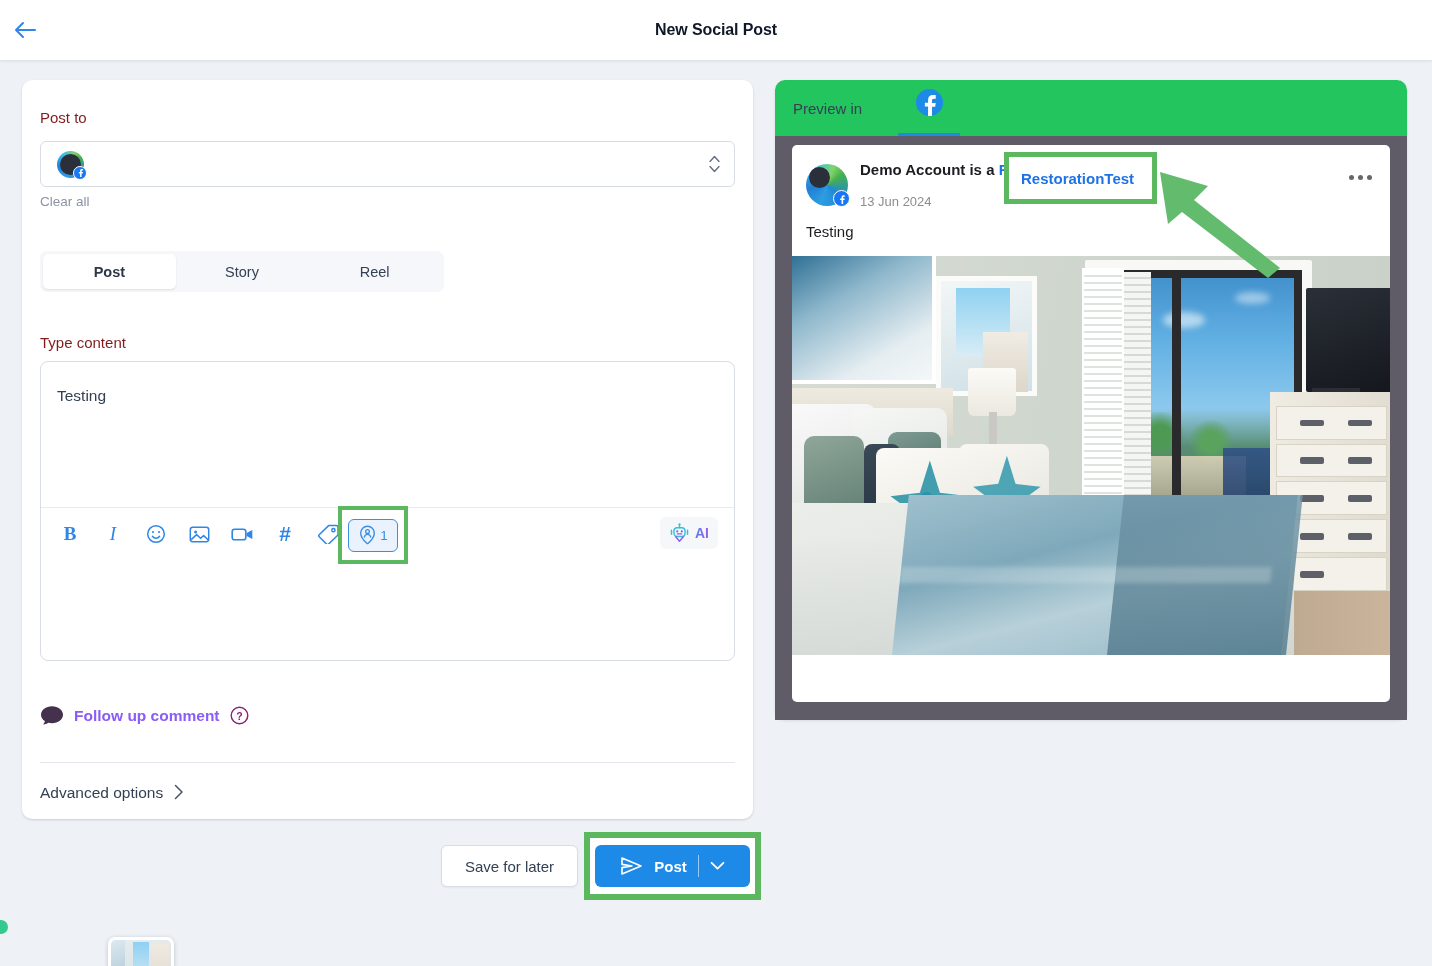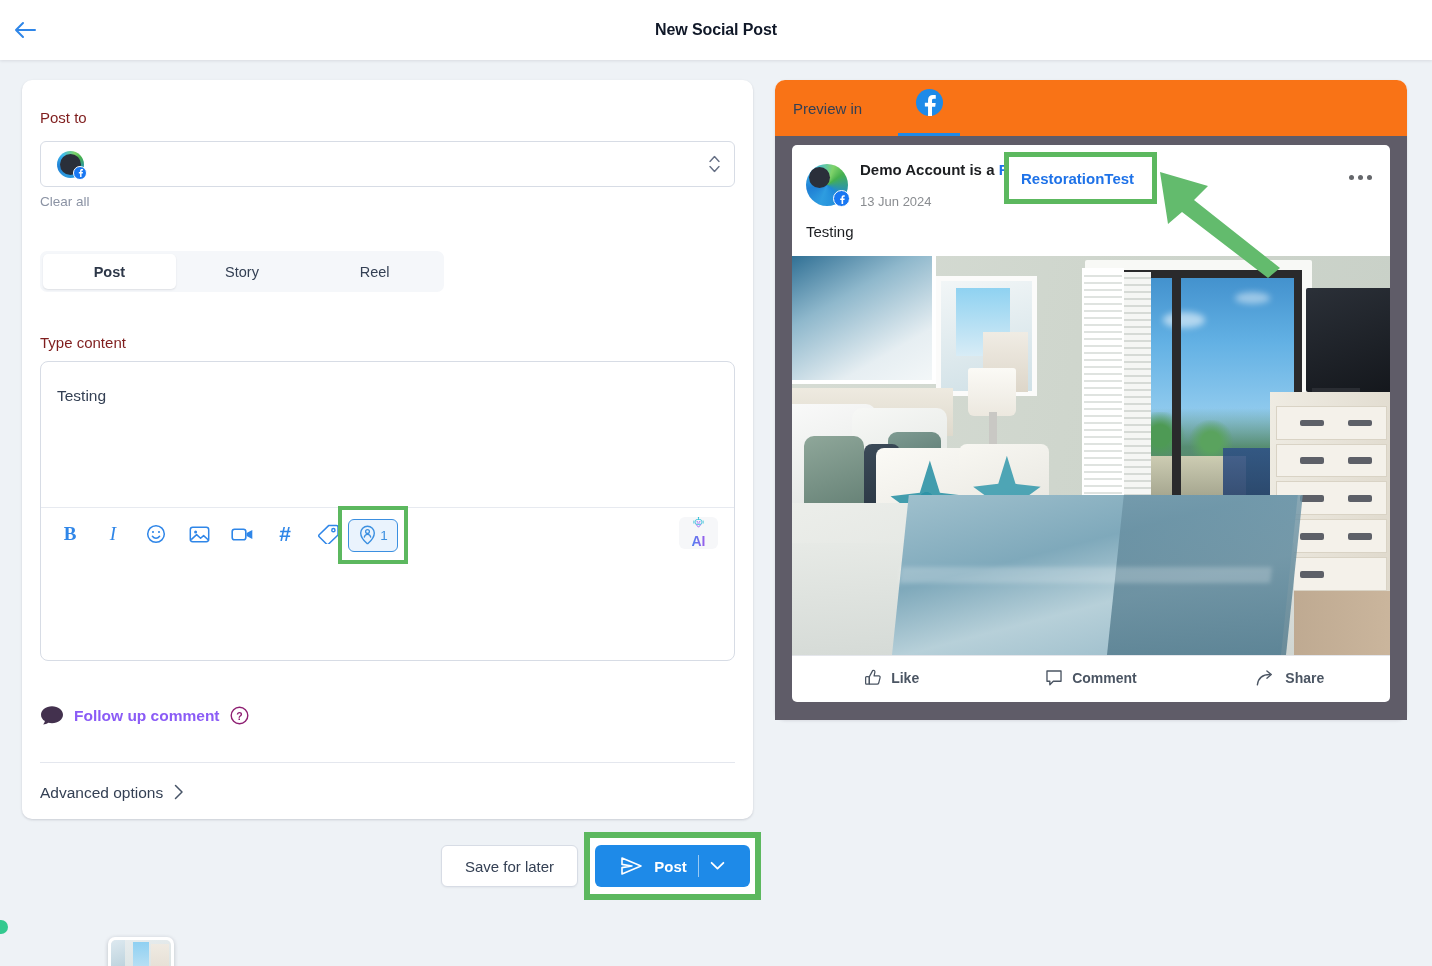--- a/index.html
+++ b/index.html
@@ -136,21 +136,21 @@
     background: #eaf3fd;
     display: flex; align-items: center; justify-content: center; gap: 3px;
     cursor: pointer;
   }
   .loc-count { font-size: 13.5px; color: #3b8fe0; }
 
   .ai-btn {
     position: absolute; right: 16px; top: 155px;
     height: 32px; padding: 0 9px;
     background: #f6f7f9; border-radius: 6px;
-    display: flex; align-items: center; gap: 5px; cursor: pointer; flex-direction: column;
+    display: flex; align-items: center; gap: 5px; cursor: pointer;
   }
   .ai-text {
     font-size: 14px; font-weight: bold;
     background: linear-gradient(90deg, #4f7ff0, #a05bea);
     -webkit-background-clip: text; background-clip: text; color: transparent;
   }
 
   .thumb {
     position: absolute; left: 67px; top: 575px;
     width: 66px; height: 68px;
@@ -204,21 +204,21 @@
 
   
   .preview-card {
     position: absolute; left: 775px; top: 80px;
     width: 632px; height: 640px;
     background: #fff; border-radius: 10px; overflow: hidden;
     box-shadow: 0 1px 3px rgba(16,24,40,.10);
   }
   .preview-head {
     height: 57px; display: flex; align-items: center; padding-left: 18px; gap: 58px;
-    background: #f97316; position: relative;
+    background: #22c55e; position: relative;
   }
   .preview-label { font-size: 15px; color: #344054; }
   .fb-tab {
     position: absolute; left: 898px; top: 86px;
     width: 62px; height: 50px;
     display: flex; align-items: flex-start; justify-content: center;
     padding-top: 2px; cursor: pointer;
   }
   .fb-tab-underline {
     position: absolute; left: 898px; top: 133px;
@@ -545,42 +545,20 @@
       <div class="ph" style="left:-2%;top:62%;width:84%;height:40%;background:linear-gradient(160deg,#eceeea,#d5dad6)"></div>
       <div class="ph" style="left:-2%;top:72%;width:86%;height:30%;background:linear-gradient(175deg,#e7eae6,#cfd5d1)"></div>
 
       <div class="ph" style="left:18%;top:60%;width:65%;height:42%;
         background:linear-gradient(165deg,#9fc0cd 0%,#7fa9bb 35%,#b7d0d9 60%,#8fb4c4 100%);
         transform:skewX(-6deg);"></div>
       <div class="ph" style="left:54%;top:60%;width:30%;height:42%;background:linear-gradient(180deg,#6e95a7,#4f7789);transform:skewX(-6deg);opacity:.8"></div>
       <div class="ph" style="left:18%;top:78%;width:62%;height:4%;background:rgba(255,255,255,.22);transform:skewX(-6deg);filter:blur(2px)"></div>
     </div>
 
-    <div class="fb-actions">
-      <div class="fb-act">
-        <svg width="18" height="18" viewBox="0 0 20 20">
-          <path d="M6 8.5 L9.6 1.8 a1.6 1.6 0 0 1 2.5 1.6 L11.2 7.6 H16.4 a1.5 1.5 0 0 1 1.45 1.9 l-1.5 6.1 a1.8 1.8 0 0 1-1.75 1.3 H6 Z" fill="none" stroke="#4b5563" stroke-width="1.4" stroke-linejoin="round"></path>
-          <rect x="1.8" y="8.4" width="4" height="8.5" rx="1" fill="none" stroke="#4b5563" stroke-width="1.4"></rect>
-        </svg>
-        <span>Like</span>
-      </div>
-      <div class="fb-act">
-        <svg width="18" height="18" viewBox="0 0 20 20">
-          <path d="M2.2 2.2 H17.8 V13.6 H9.2 L5.4 17.4 V13.6 H2.2 Z" fill="none" stroke="#4b5563" stroke-width="1.5" stroke-linejoin="round"></path>
-        </svg>
-        <span>Comment</span>
-      </div>
-      <div class="fb-act">
-        <svg width="20" height="18" viewBox="0 0 22 18">
-          <path d="M1.5 16.5 C2.6 8.5 8 5.2 15.2 5.2" fill="none" stroke="#4b5563" stroke-width="1.5" stroke-linecap="round"></path>
-          <path d="M12 1.2 L16.8 5.2 L12 9.2" fill="none" stroke="#4b5563" stroke-width="1.5" stroke-linecap="round" stroke-linejoin="round"></path>
-        </svg>
-        <span>Share</span>
-      </div>
-    </div>
   </div>
 </div>
 
 <div class="mention-hl">
   <span style="color:#1e72e8;font-weight:bold;font-size:15px;">RestorationTest</span>
 </div>
 
 <svg class="arrow-annot" width="140" height="125" viewBox="0 0 140 125">
   <path d="M8 20 L56 34 L42 48 L128 116 L116 126 L30 60 L16 72 Z" fill="#63bb6d" transform="translate(2,-8)"></path>
 </svg>

